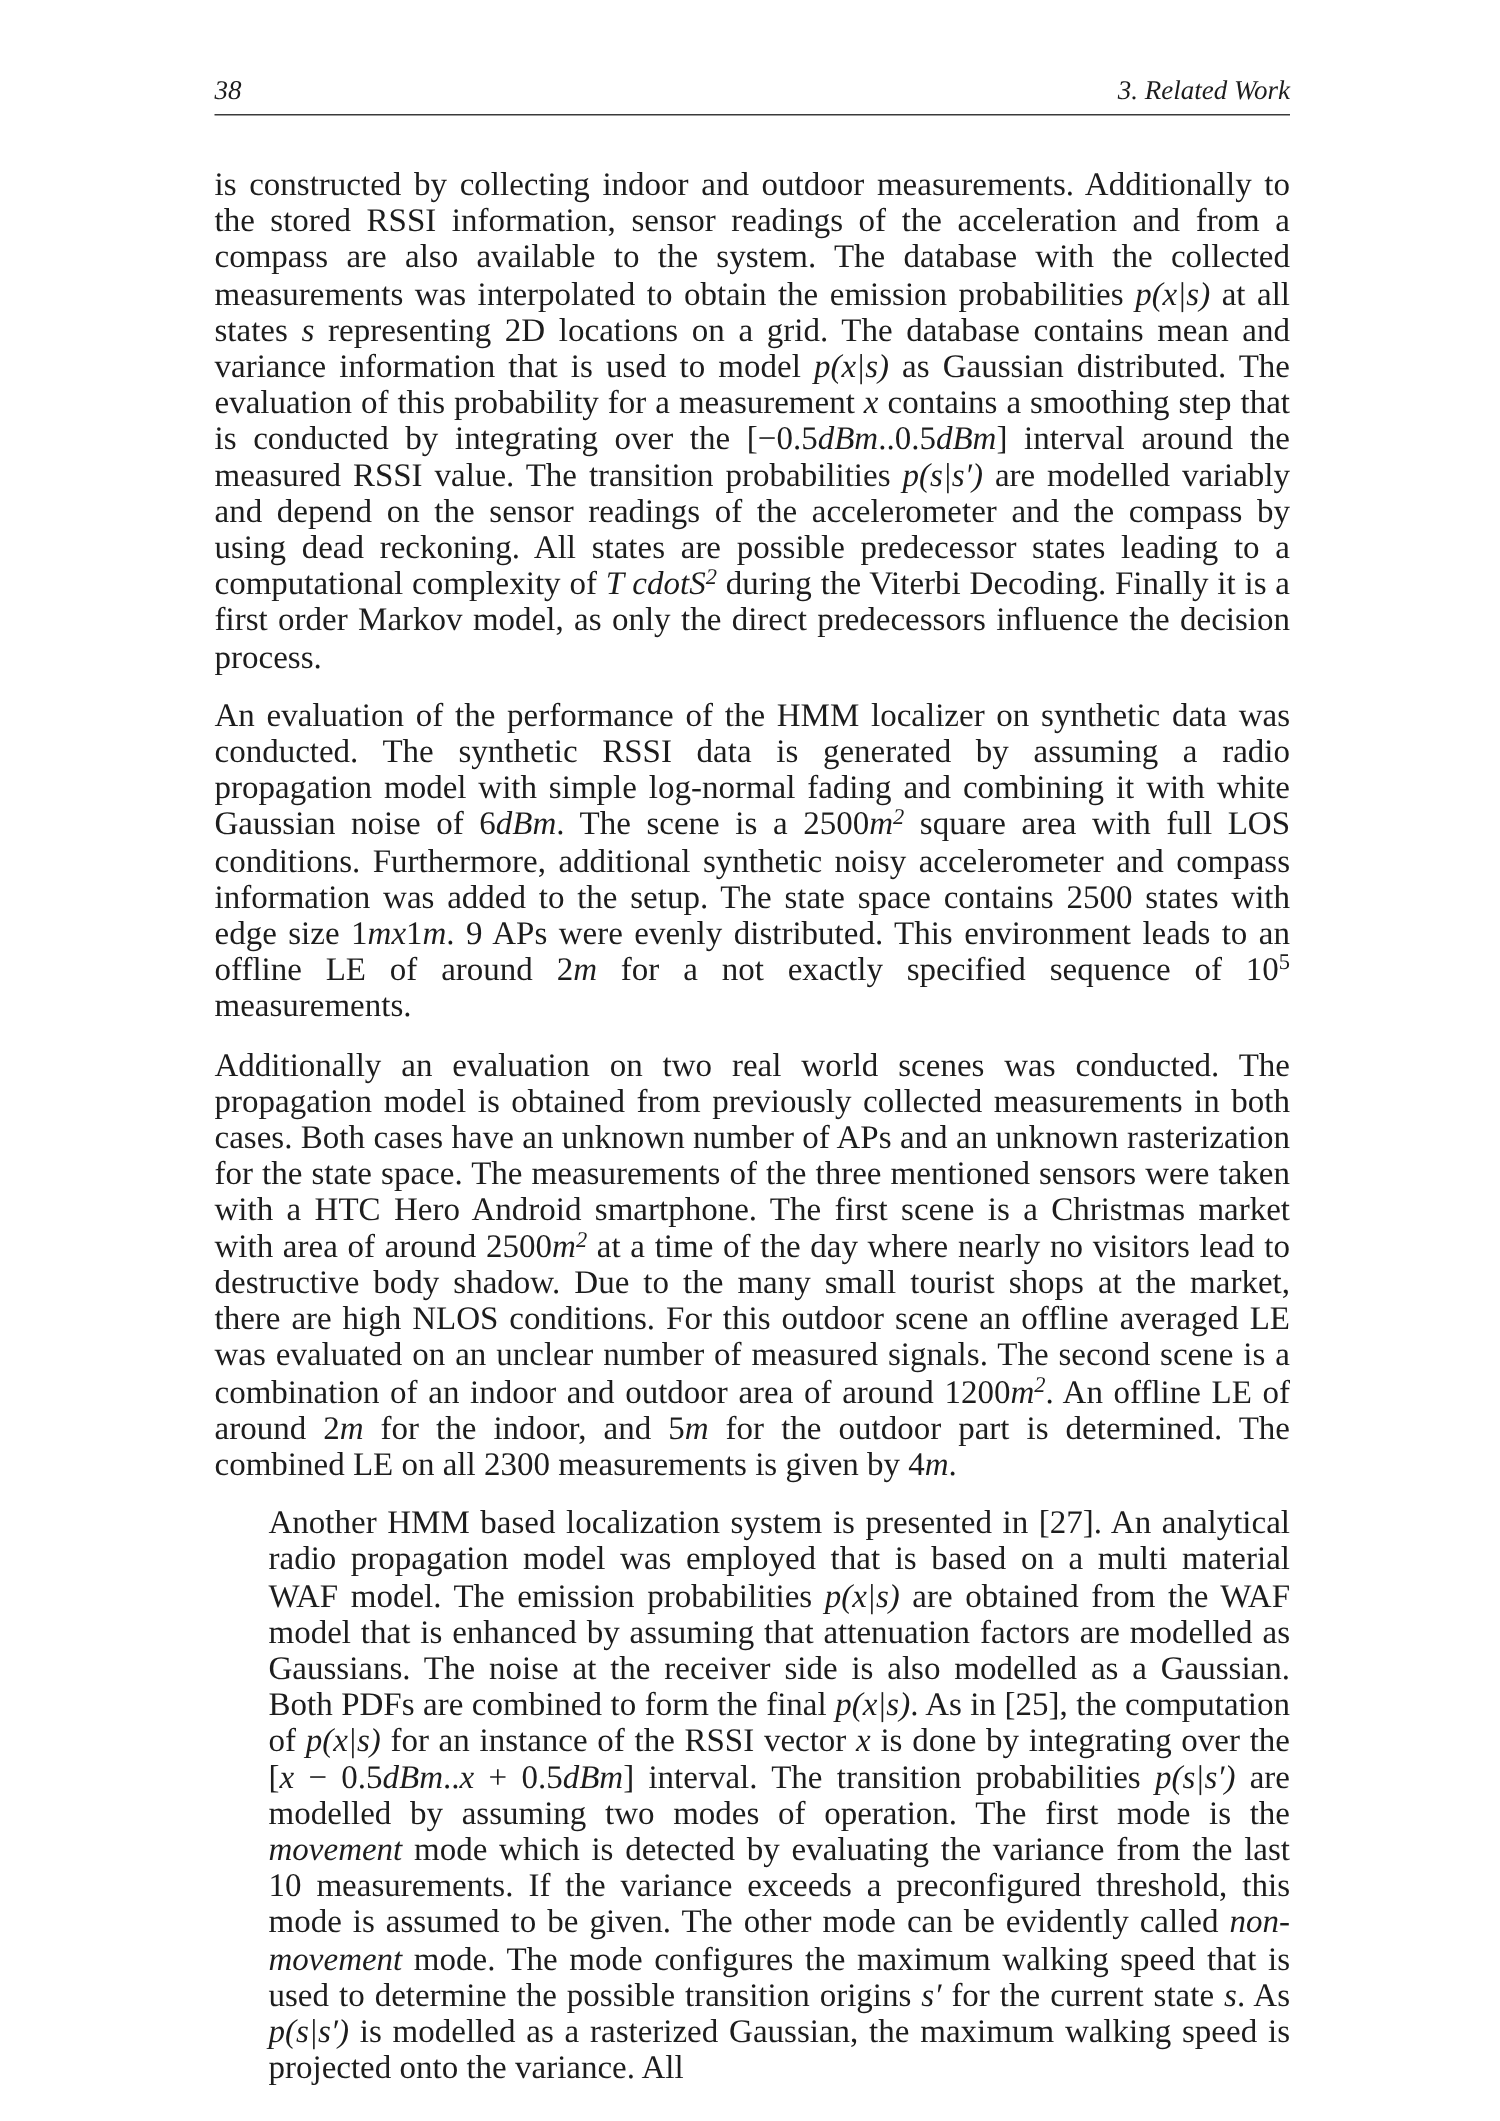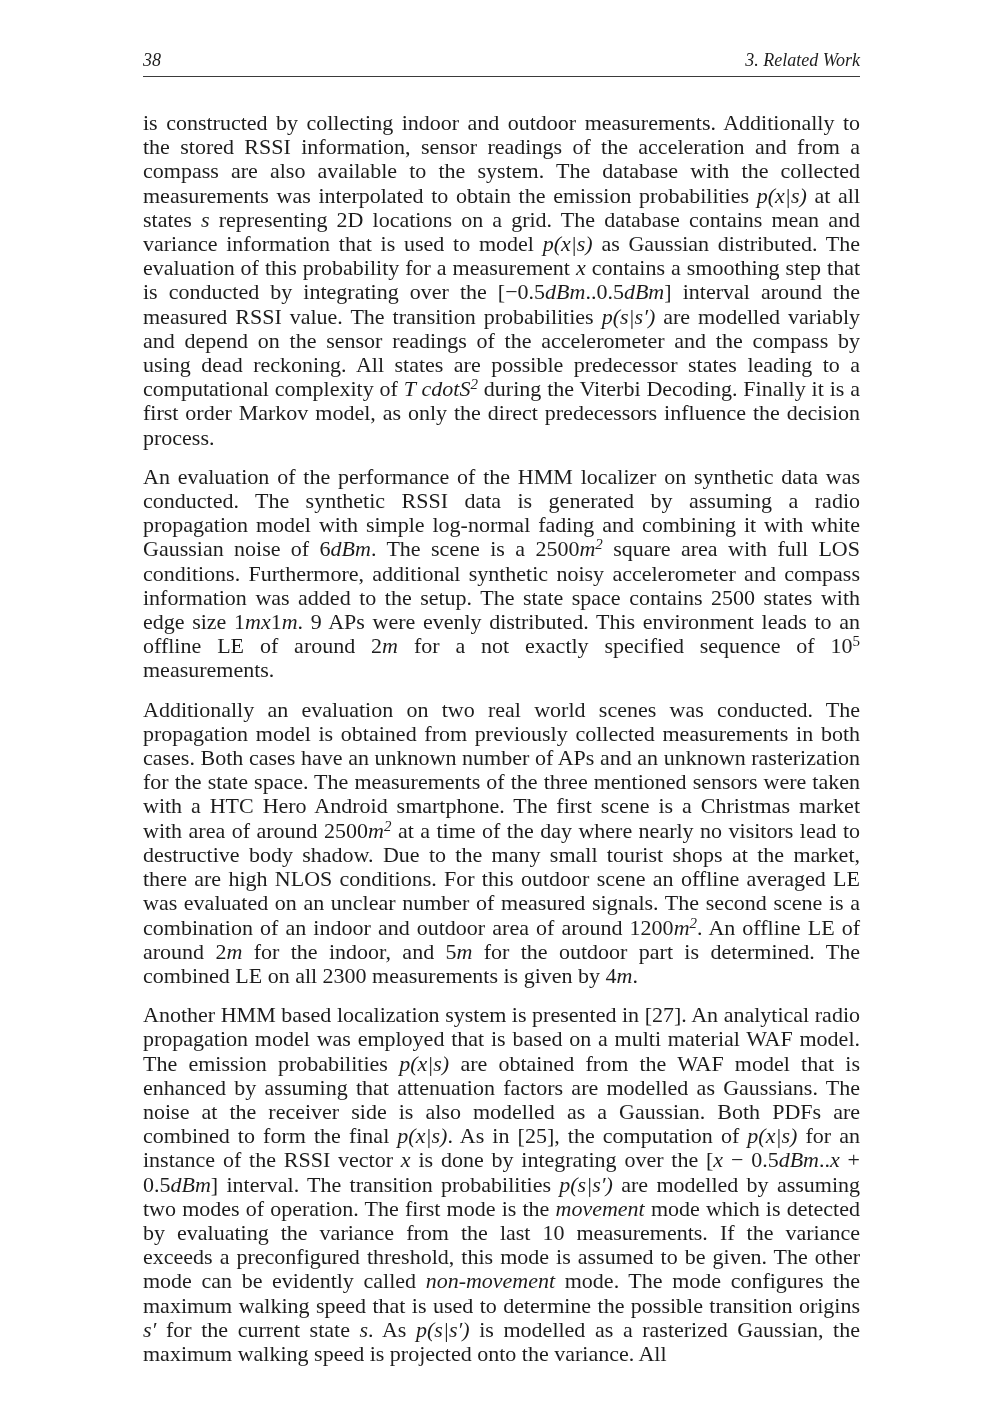--- a/index.html
+++ b/index.html
@@ -37,21 +37,21 @@
   .body-text {
     margin-top: 34px;
     font-size: 22px;
     line-height: 24.2px;
   }
   .para {
     margin: 0 0 15px 0;
     text-align: justify;
     text-justify: inter-word;
   }
-  .para:last-child { margin-bottom: 0; }
+  .para:last-child { margin-bottom: 0; margin-left: 36px; }
   .it { font-style: italic; }
   .sup {
     font-size: 68%;
     vertical-align: 0.45em;
     line-height: 0;
   }
 </style>
 </head>
 <body>
 

